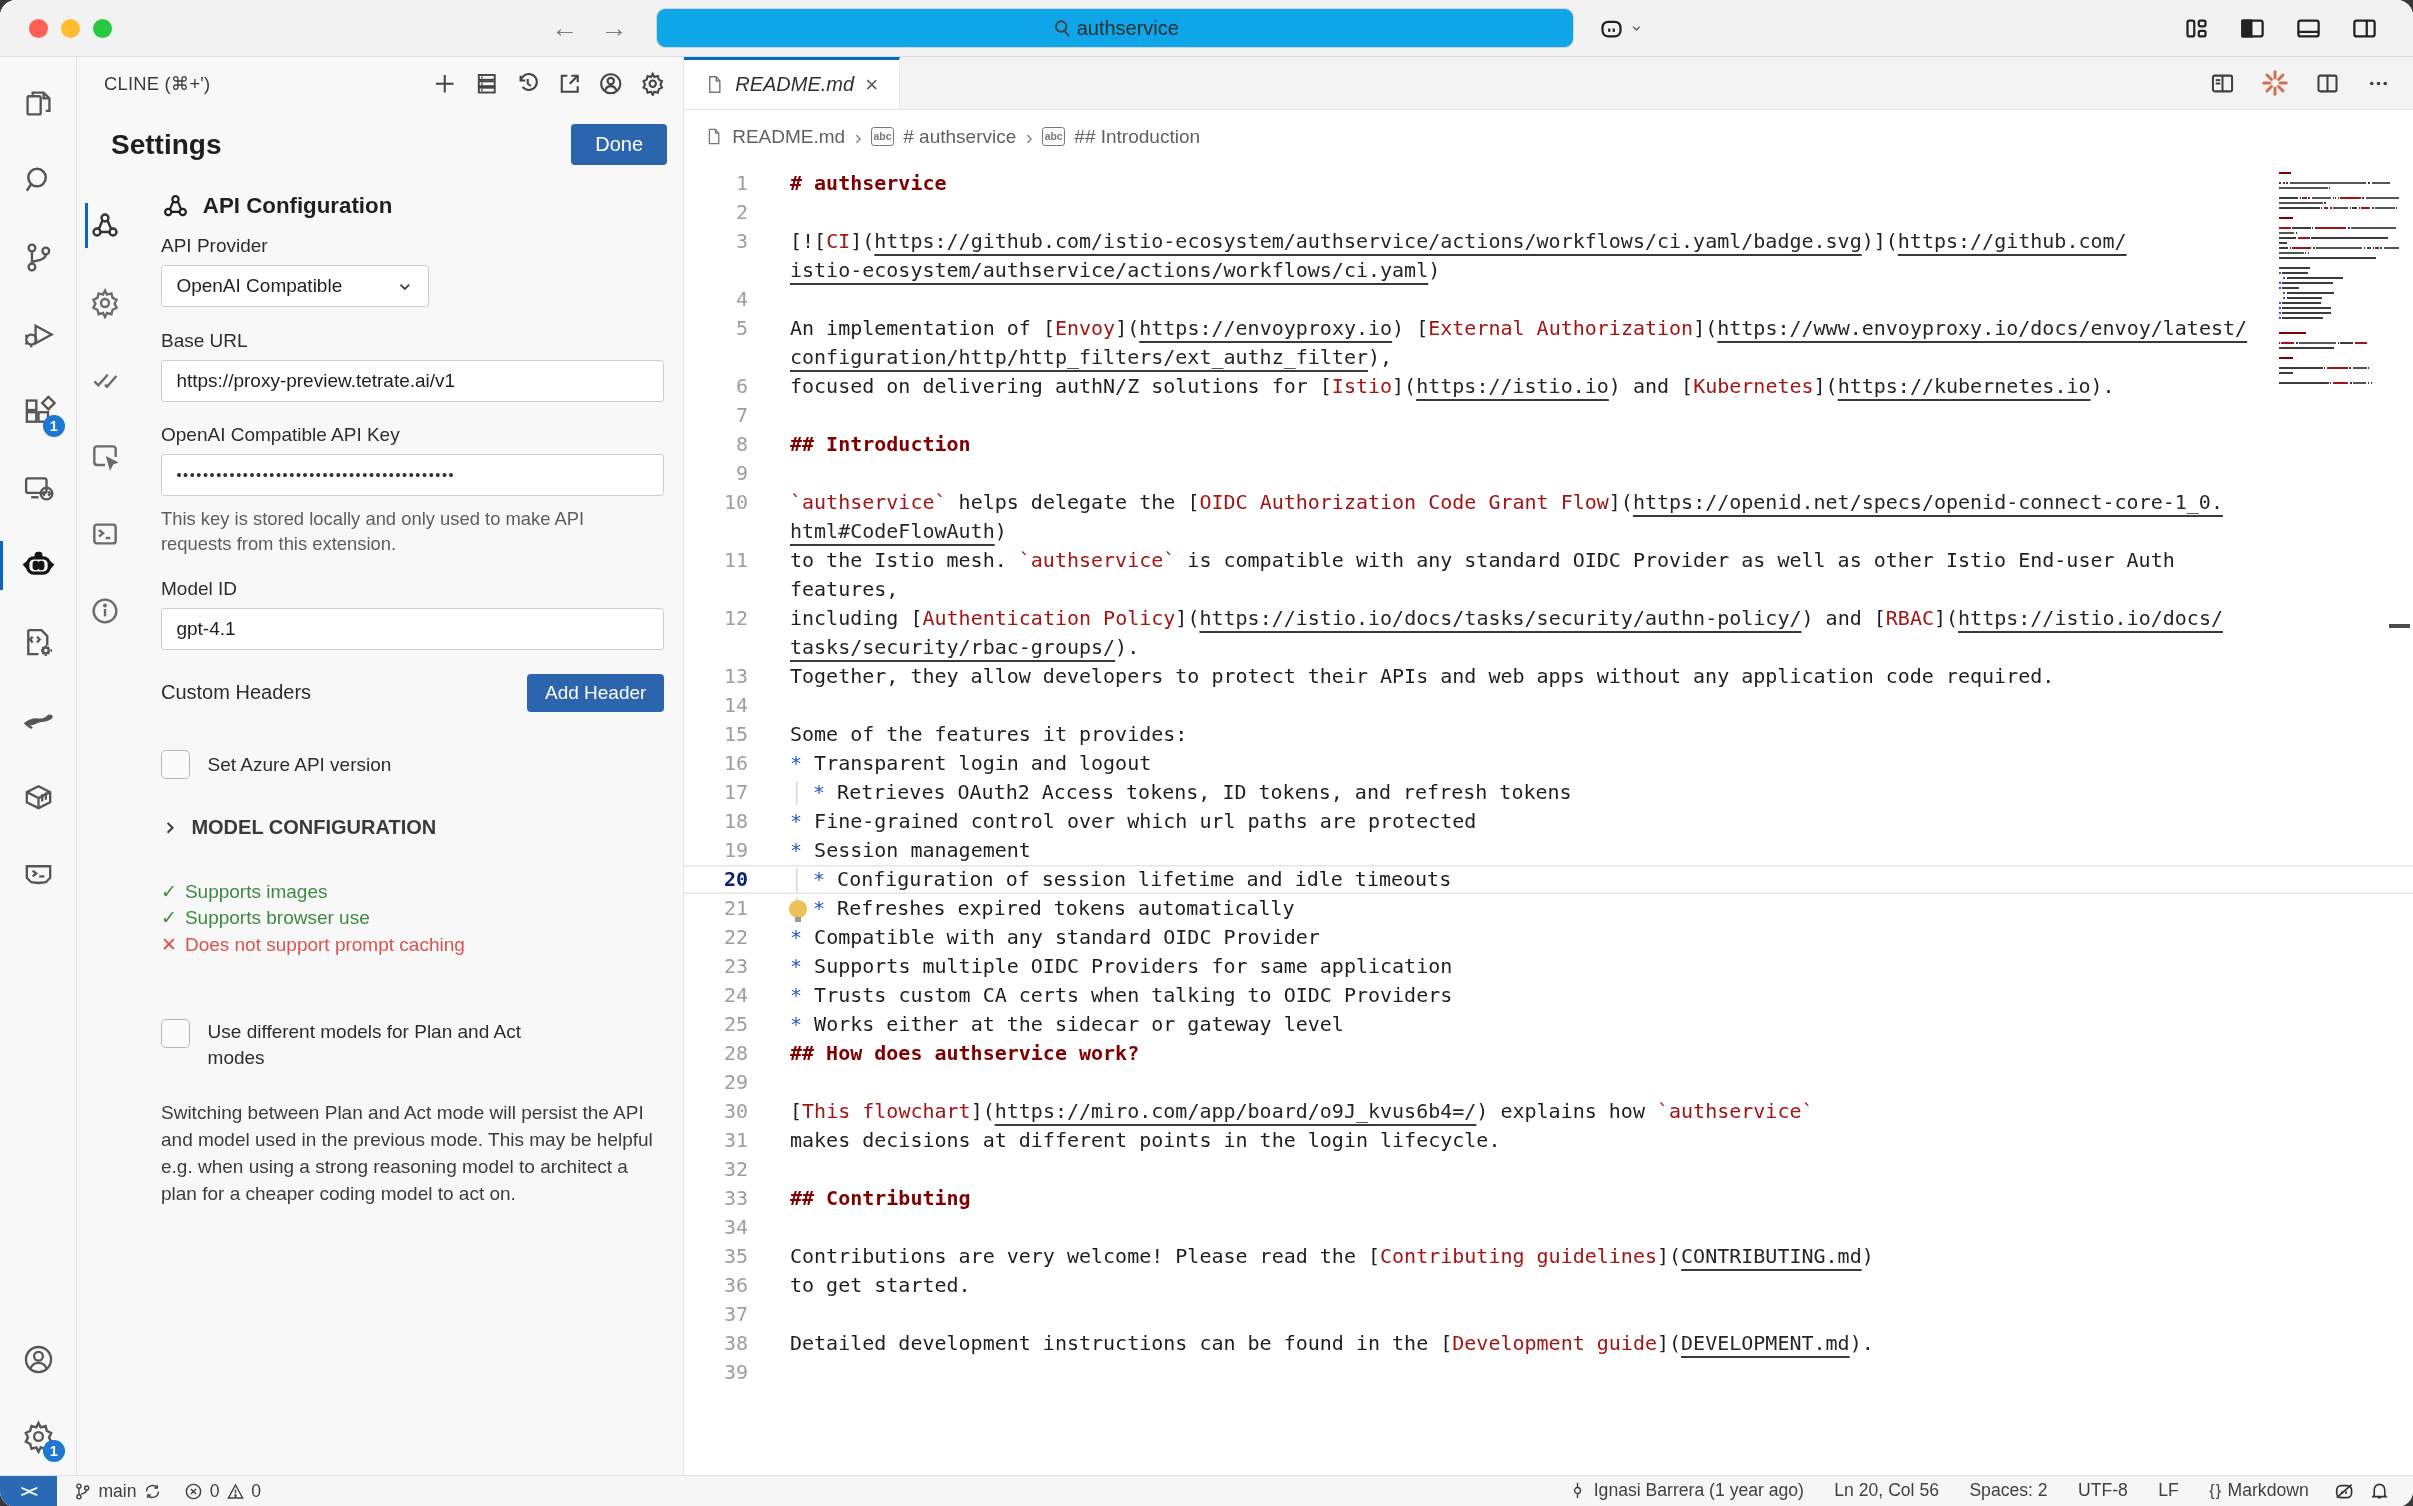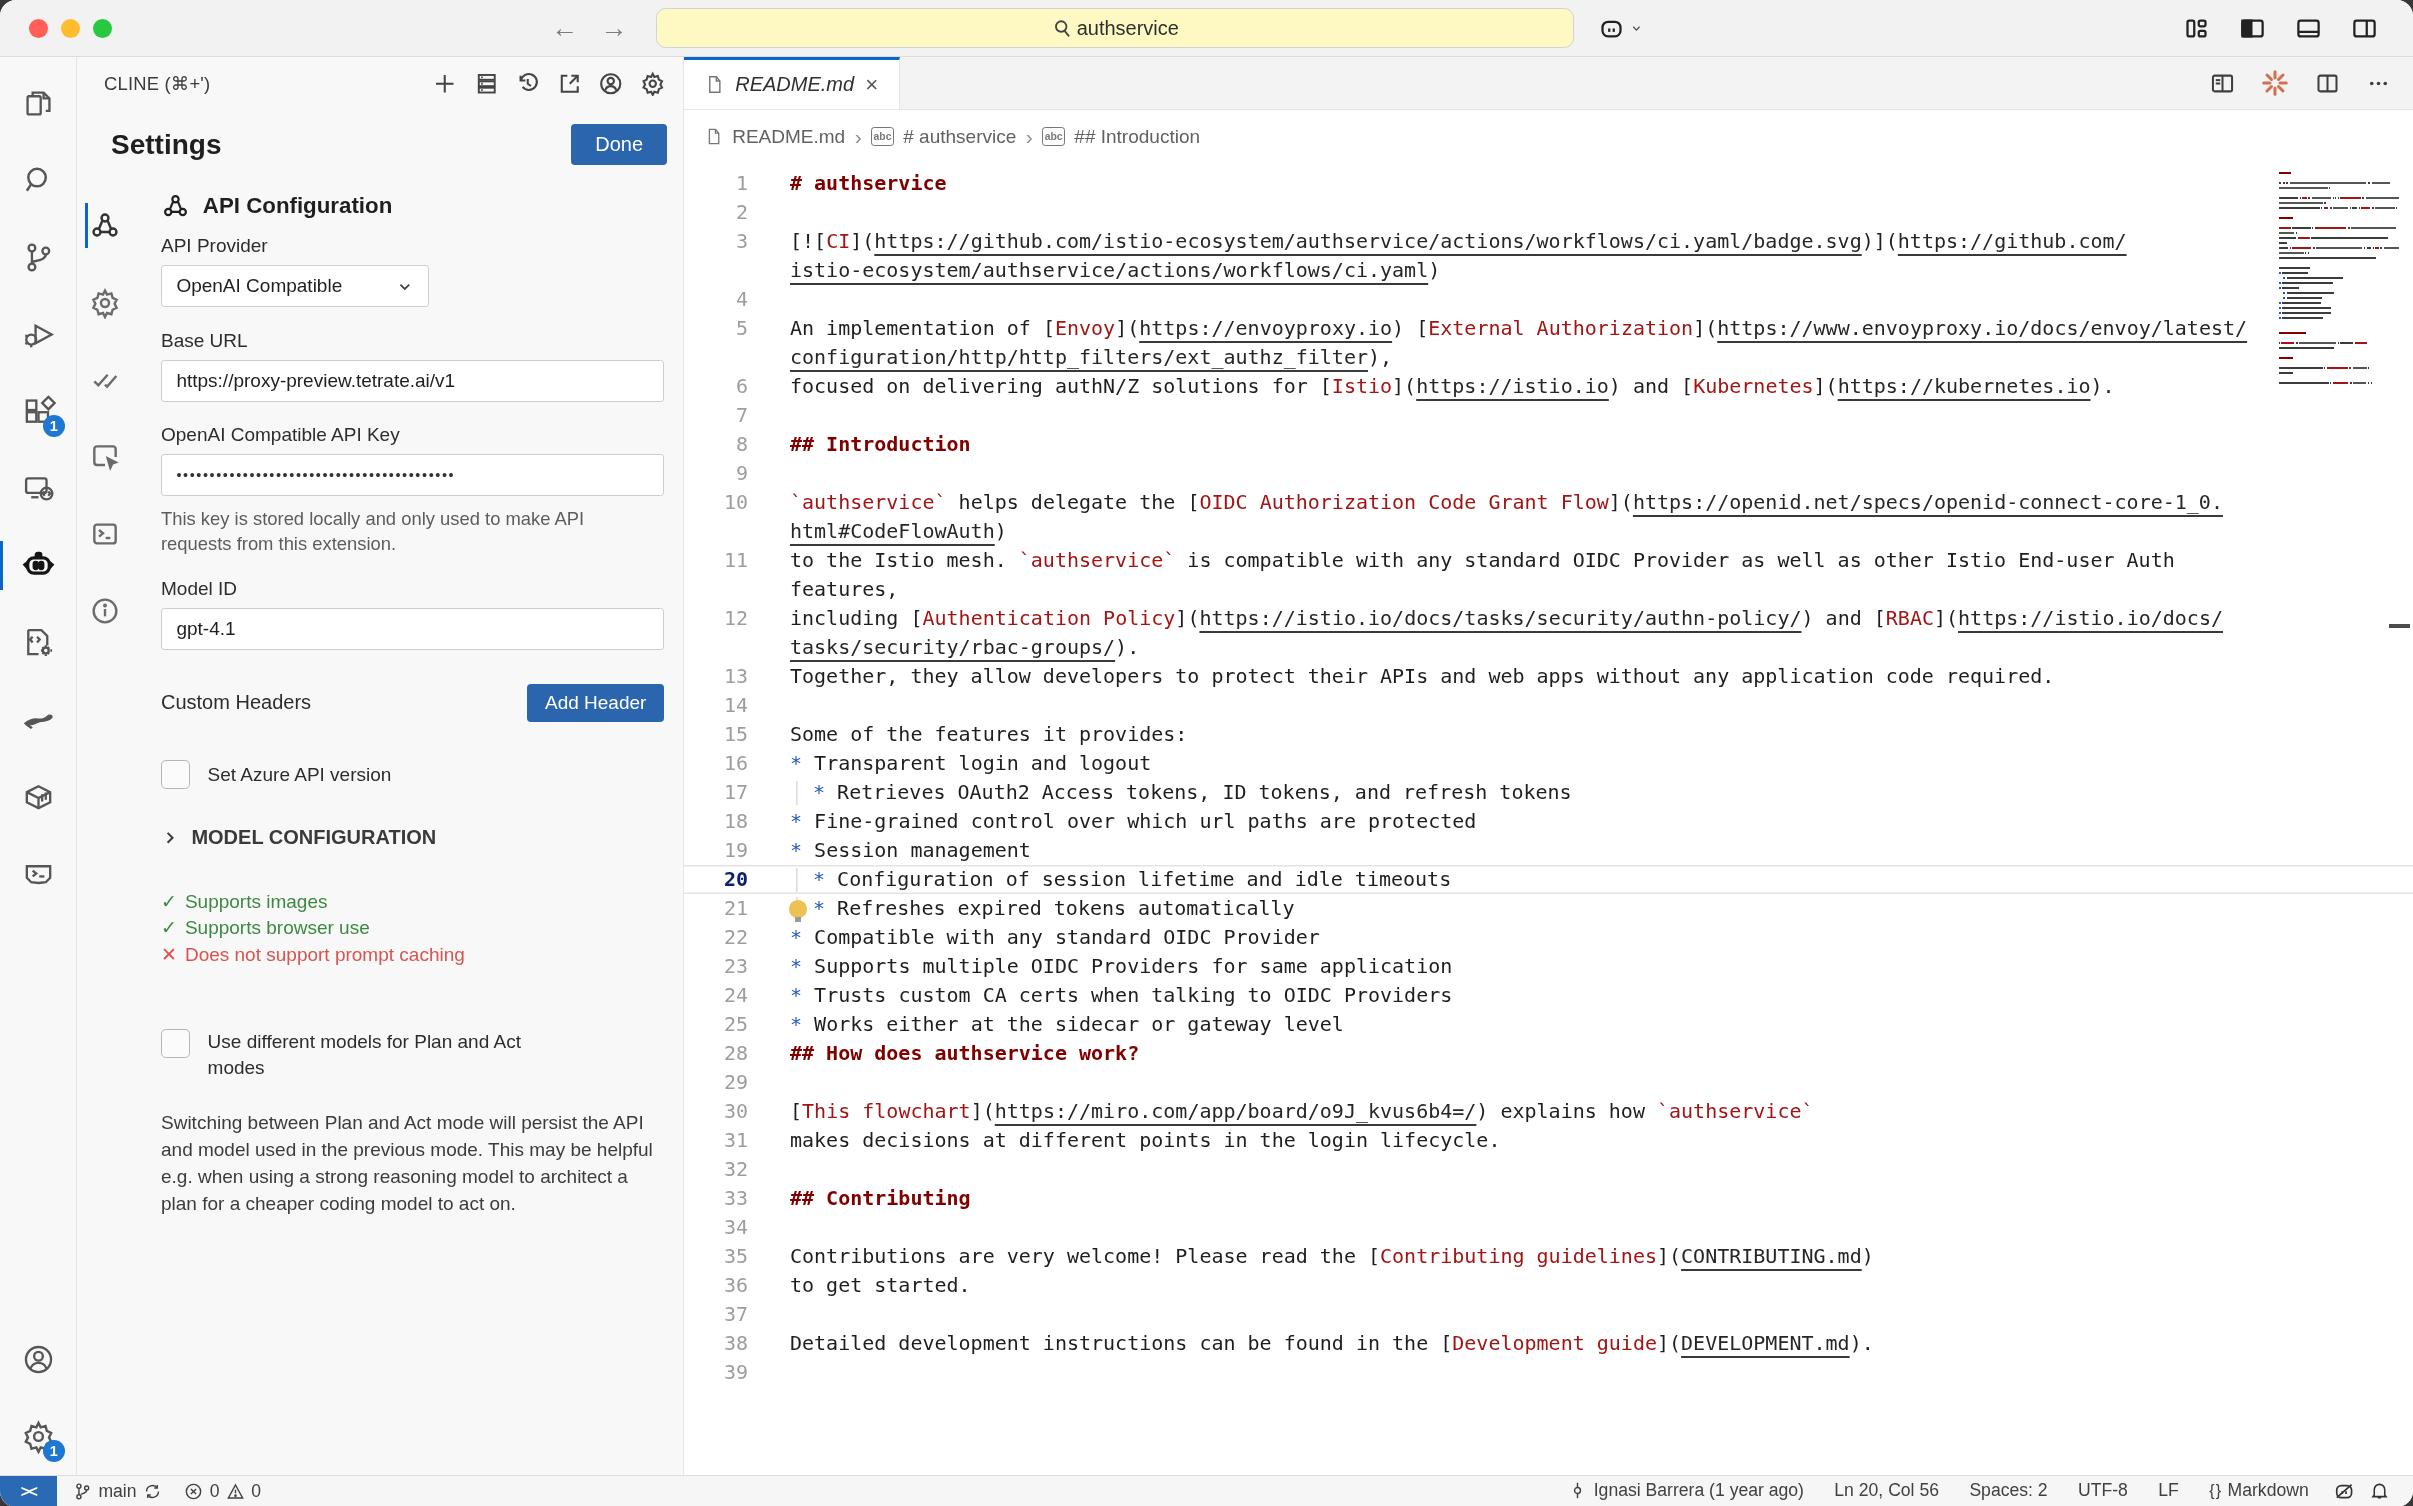--- a/index.html
+++ b/index.html
@@ -6,21 +6,21 @@
   html,body { background:#38383a; font-family:"Liberation Sans", sans-serif; }
   .window { width:2413px; height:1507px; background:#fff; border-radius:16px; overflow:hidden;
             display:flex; flex-direction:column; position:relative; }
 
   
   .titlebar { height:57px; background:#f3f2f2; border-bottom:0.8px solid #dcdcdc;
               display:flex; align-items:center; flex:none; }
   .traffic { display:flex; gap:12.8px; padding-left:29px; width:551px; }
   .traffic span { width:19px; height:19px; border-radius:50%; display:inline-block; }
   .nav-arrows { display:flex; gap:22.3px; color:#7d7d7d; font-size:27px; margin-right:29px; }
-  .searchbox { width:918px; height:40px; background:#fef9c3; border:0.8px solid #d3d3d3; border-radius:9.6px;
+  .searchbox { width:918px; height:40px; background:#0ea5e9; border:0.8px solid #d3d3d3; border-radius:9.6px;
                display:flex; align-items:center; justify-content:center; gap:4px; color:#2f2f2f; font-size:20px; }
   .copilot-chip { display:flex; align-items:center; gap:4.8px; margin-left:24px; color:#333; }
   .tb-right { margin-left:auto; display:flex; gap:29px; padding-right:35px; }
   .tb-right svg, .copilot-chip svg { display:block; }
 
   
   .main { flex:1; display:flex; min-height:0; }
   .activitybar { width:77px; background:#f8f8f8; border-right:0.8px solid #e5e5e5;
                  display:flex; flex-direction:column; align-items:stretch; padding-top:8px; }
   .ab-item { height:77px; display:flex; align-items:center; justify-content:center; position:relative; color:#565656; }
@@ -47,21 +47,21 @@
   .rail-item.sel::before { content:""; position:absolute; left:8px; top:16px; bottom:16px; width:3.2px; background:#0a67c6; }
   .sb-content { flex:1; padding:19px 19px 0 29px; }
   .sec-head { display:flex; align-items:center; gap:12.8px; font-size:22.3px; font-weight:bold; color:#1f1f1f; margin-bottom:14.4px; }
   .fld-label { font-size:19px; color:#2d2d2d; margin:22.3px 0 8px; }
   .select, .input { width:100%; height:42px; background:#fff; border:1.6px solid #cdcdcd; border-radius:3.2px;
                     font-size:19px; color:#1f1f1f; padding:0 14.4px; font-family:"Liberation Sans",sans-serif; }
   .select { width:268px; display:flex; align-items:center; }
   .select .chev { margin-left:auto; color:#444; }
   .input.masked { font-size:14.4px; letter-spacing:1.6px; color:#333; }
   .help { font-size:18.4px; color:#5d5d5d; line-height:25px; margin-top:9.6px; width:495px; }
-  .ch-row { margin-top:34px; display:flex; align-items:center; }
+  .ch-row { margin-top:24px; display:flex; align-items:center; }
   .ch-label { font-size:20px; color:#2d2d2d; }
   .checkbox-row { margin-top:38px; display:flex; align-items:flex-start; gap:17.6px; }
   .checkbox { width:29px; height:29px; border:1.6px solid #b5b5b5; border-radius:4.8px; background:#fbfbfb; flex:none; }
   .cb-label { font-size:19px; color:#2d2d2d; line-height:25.5px; }
   .collapse-row { margin-top:37px; display:flex; align-items:center; gap:12.8px; font-size:20px; font-weight:bold; color:#3a3a3a; }
   .note-red { margin-top:22.3px; font-size:19px; line-height:25px; width:495px; }
   .caps { margin-top:40px; display:flex; flex-direction:column; gap:1.6px; }
   .cap { font-size:19px; line-height:25px; display:flex; gap:8px; align-items:baseline; }
   .planact { margin-top:62px; }
   .pa-desc { margin-top:29px; font-size:19px; color:#3c3c3c; line-height:27px; width:503px; }

